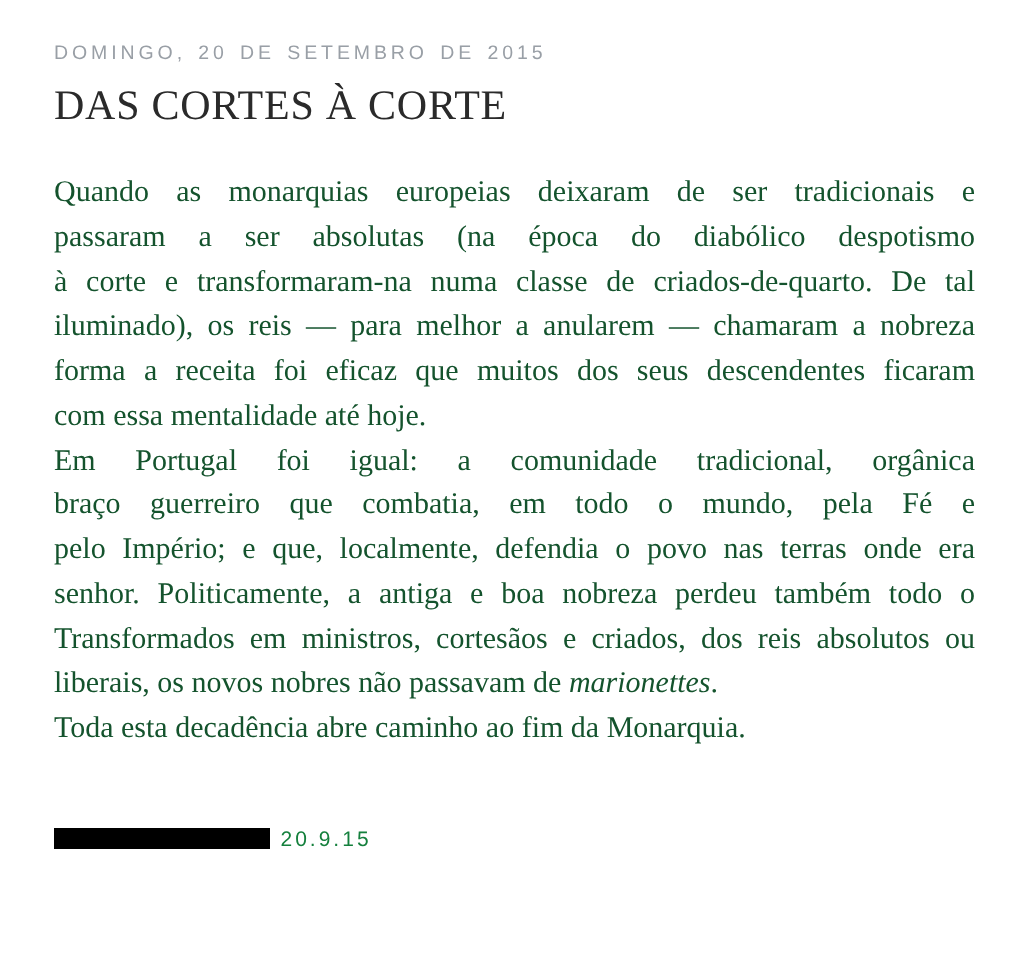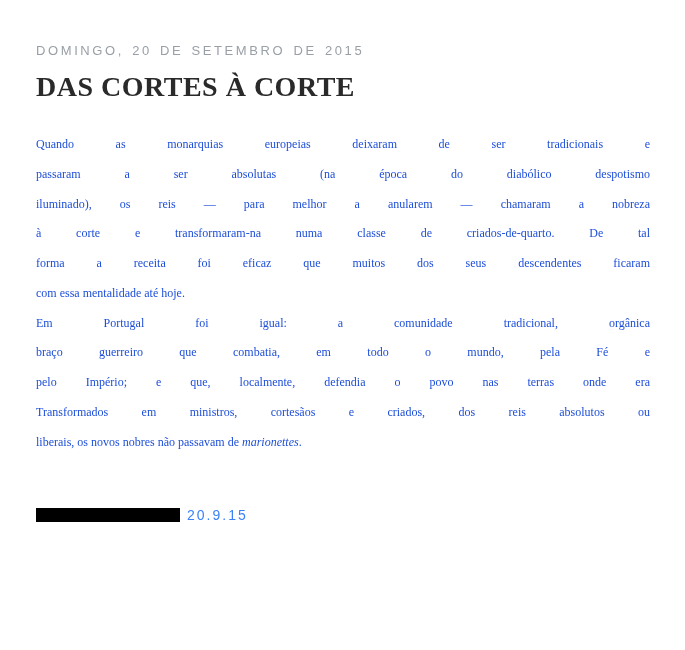--- a/index.html
+++ b/index.html
@@ -7,48 +7,47 @@
     padding: 0;
     background: #ffffff;
   }
   .page {
     position: relative;
     width: 685px;
     height: 609px;
     background: #ffffff;
     overflow: hidden;
     box-sizing: border-box;
-    margin-top: 16px;
   }
   .content {
     padding: 28px 35px 0 36px;
   }
   .date-header {
     font-family: "Liberation Sans", sans-serif;
     font-size: 13px;
     font-weight: 400;
     letter-spacing: 2.6px;
     word-spacing: 2px;
     color: #999fa6;
     line-height: 1;
   }
   .post-title {
     margin: 14px 0 0 0;
     font-family: "Liberation Serif", serif;
-    font-weight: 700;
+    font-weight: 400;
     font-size: 28px;
     line-height: 32px;
     letter-spacing: 0.5px;
     color: #2a2a2a;
   }
   .post-body {
     margin-top: 27px;
     font-family: "Liberation Serif", serif;
-    font-size: 12px;
-    color: #1d4ed8;
+    font-size: 20px;
+    color: #14532d;
   }
   .line {
     line-height: 29.75px;
     text-align: justify;
     text-align-last: justify;
   }
   .line.no-just {
     text-align-last: left;
   }
   .line .em {
@@ -62,48 +61,50 @@
   .redacted-bar {
     width: 144px;
     height: 14px;
     background: #000000;
   }
   .timestamp {
     margin-left: 7px;
     font-family: "Liberation Sans", sans-serif;
     font-size: 14px;
     letter-spacing: 2px;
-    color: #3b82f6;
+    color: #15803d;
     text-decoration: none;
     cursor: pointer;
     line-height: 1;
   }
 </style>
 </head>
 <body>
 
 <div class="page">
   <div class="content">
 
     <div class="date-header">DOMINGO, 20 DE SETEMBRO DE 2015</div>
 
     <h1 class="post-title">DAS CORTES À CORTE</h1>
 
     <div class="post-body">
         <div class="line"><span>Quando as monarquias europeias deixaram de ser tradicionais e</span></div>
         <div class="line"><span>passaram a ser absolutas (na época do diabólico despotismo</span></div>
+        <div class="line"><span>à corte e transformaram-na numa classe de criados-de-quarto. De tal</span></div>
         <div class="line"><span>iluminado), os reis — para melhor a anularem — chamaram a nobreza</span></div>
-        <div class="line"><span>à corte e transformaram-na numa classe de criados-de-quarto. De tal</span></div>
         <div class="line"><span>forma a receita foi eficaz que muitos dos seus descendentes ficaram</span></div>
         <div class="line no-just"><span>com essa mentalidade até hoje.</span></div>
         <div class="line"><span>Em Portugal foi igual: a comunidade tradicional, orgânica</span></div>
         <div class="line"><span>braço guerreiro que combatia, em todo o mundo, pela Fé e</span></div>
         <div class="line"><span>pelo Império; e que, localmente, defendia o povo nas terras onde era</span></div>
+        <div class="line"><span>senhor. Politicamente, a antiga e boa nobreza perdeu também todo o</span></div>
         <div class="line"><span>Transformados em ministros, cortesãos e criados, dos reis absolutos ou</span></div>
         <div class="line no-just"><span>liberais, os novos nobres não passavam de </span><span class="em">marionettes</span><span>.</span></div>
+        <div class="line no-just"><span>Toda esta decadência abre caminho ao fim da Monarquia.</span></div>
       </div>
 
     <div class="post-footer">
       <div class="redacted-bar"></div>
       <a class="timestamp">20.9.15</a>
     </div>
 
   </div>
 </div>
 

